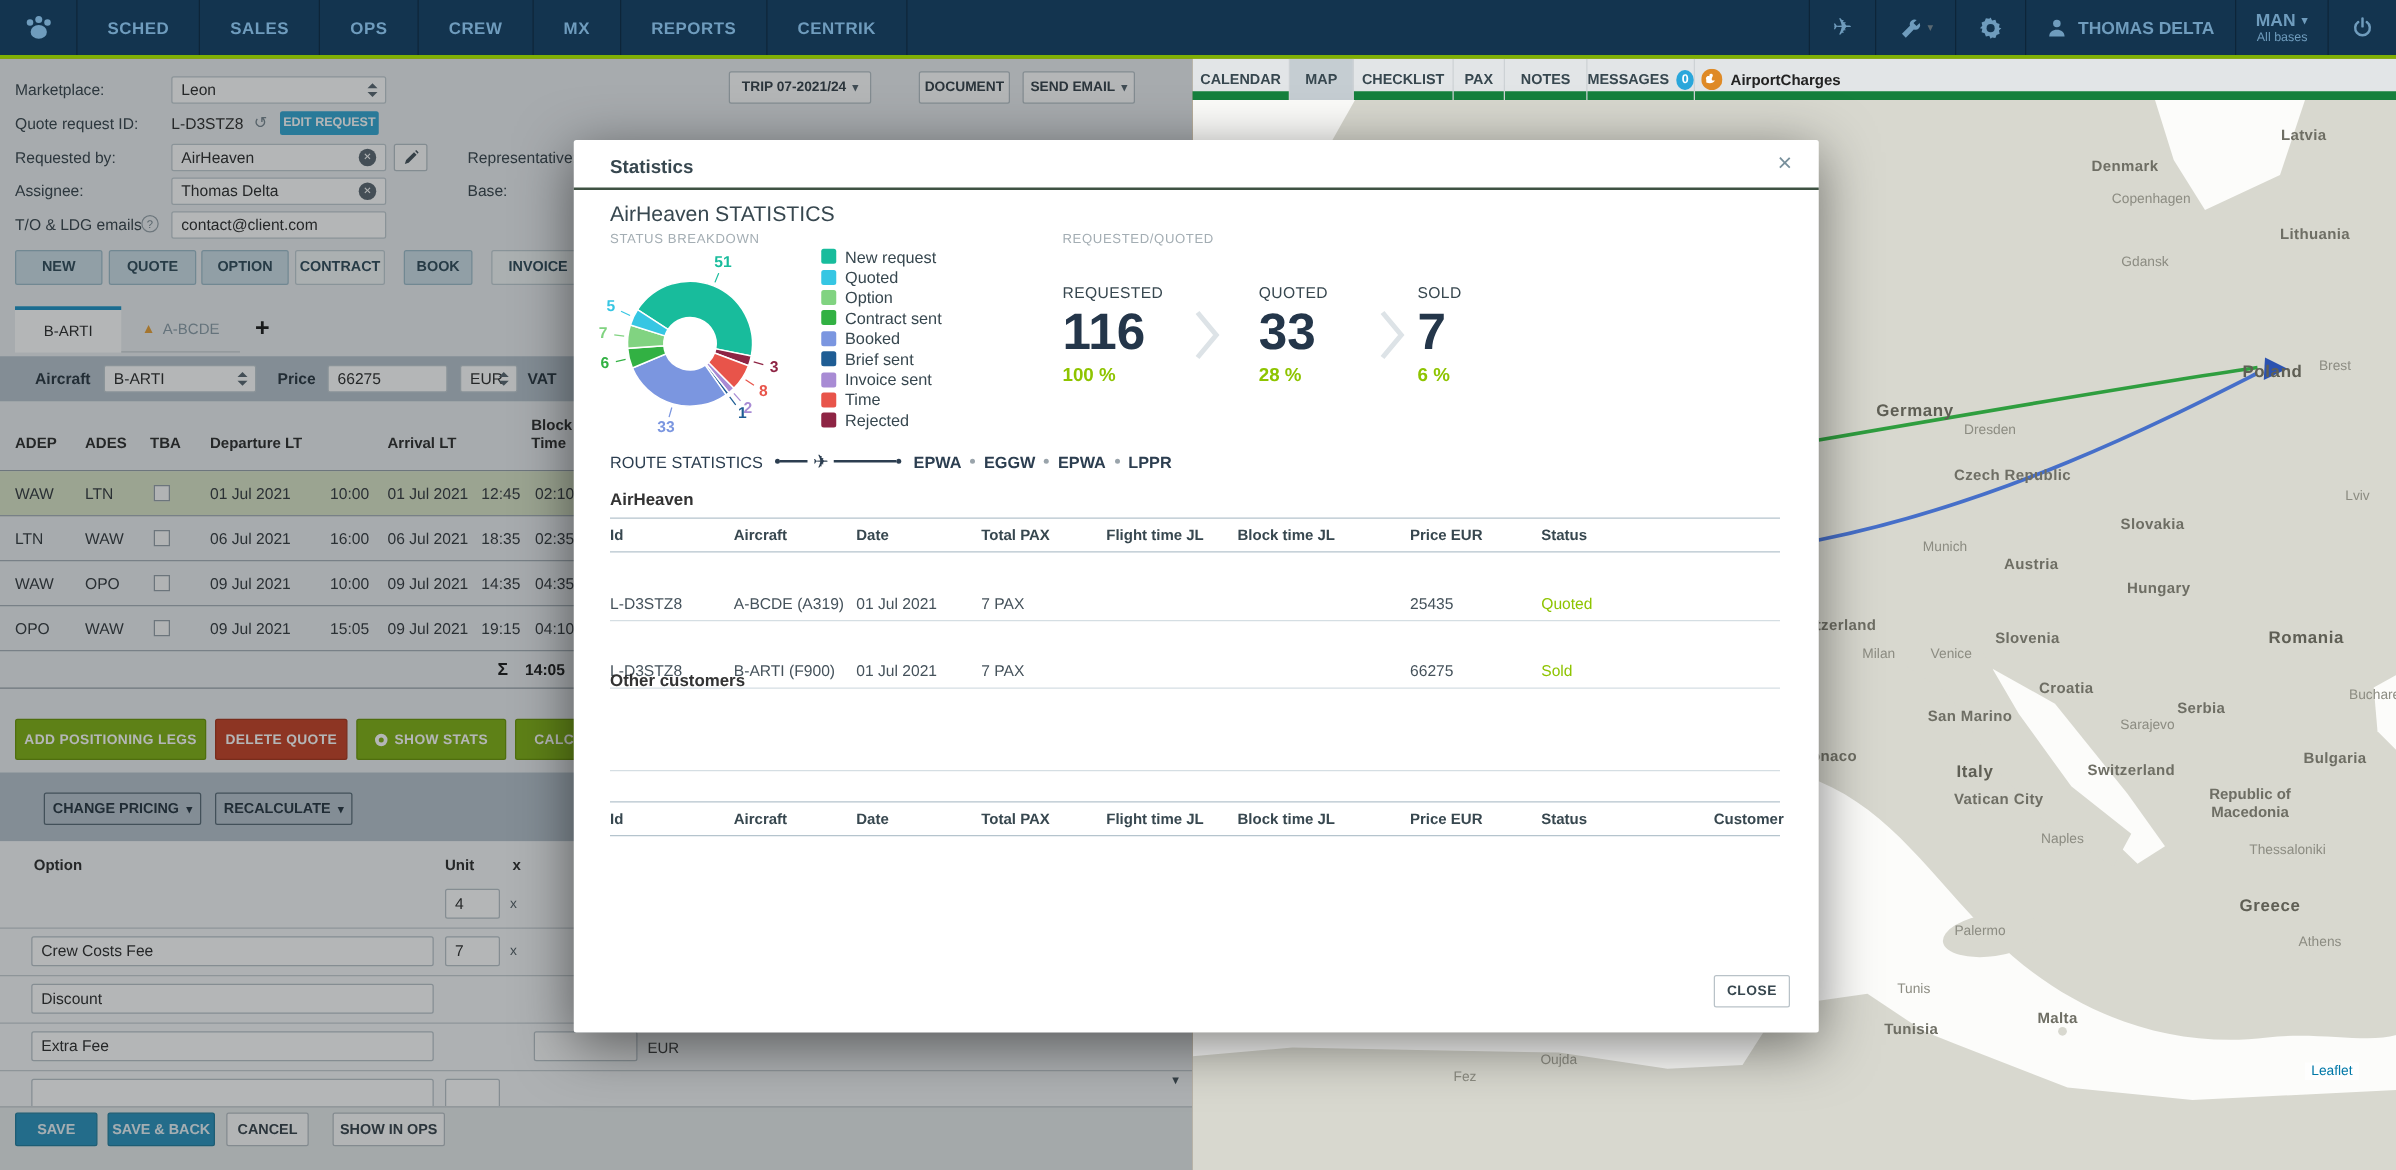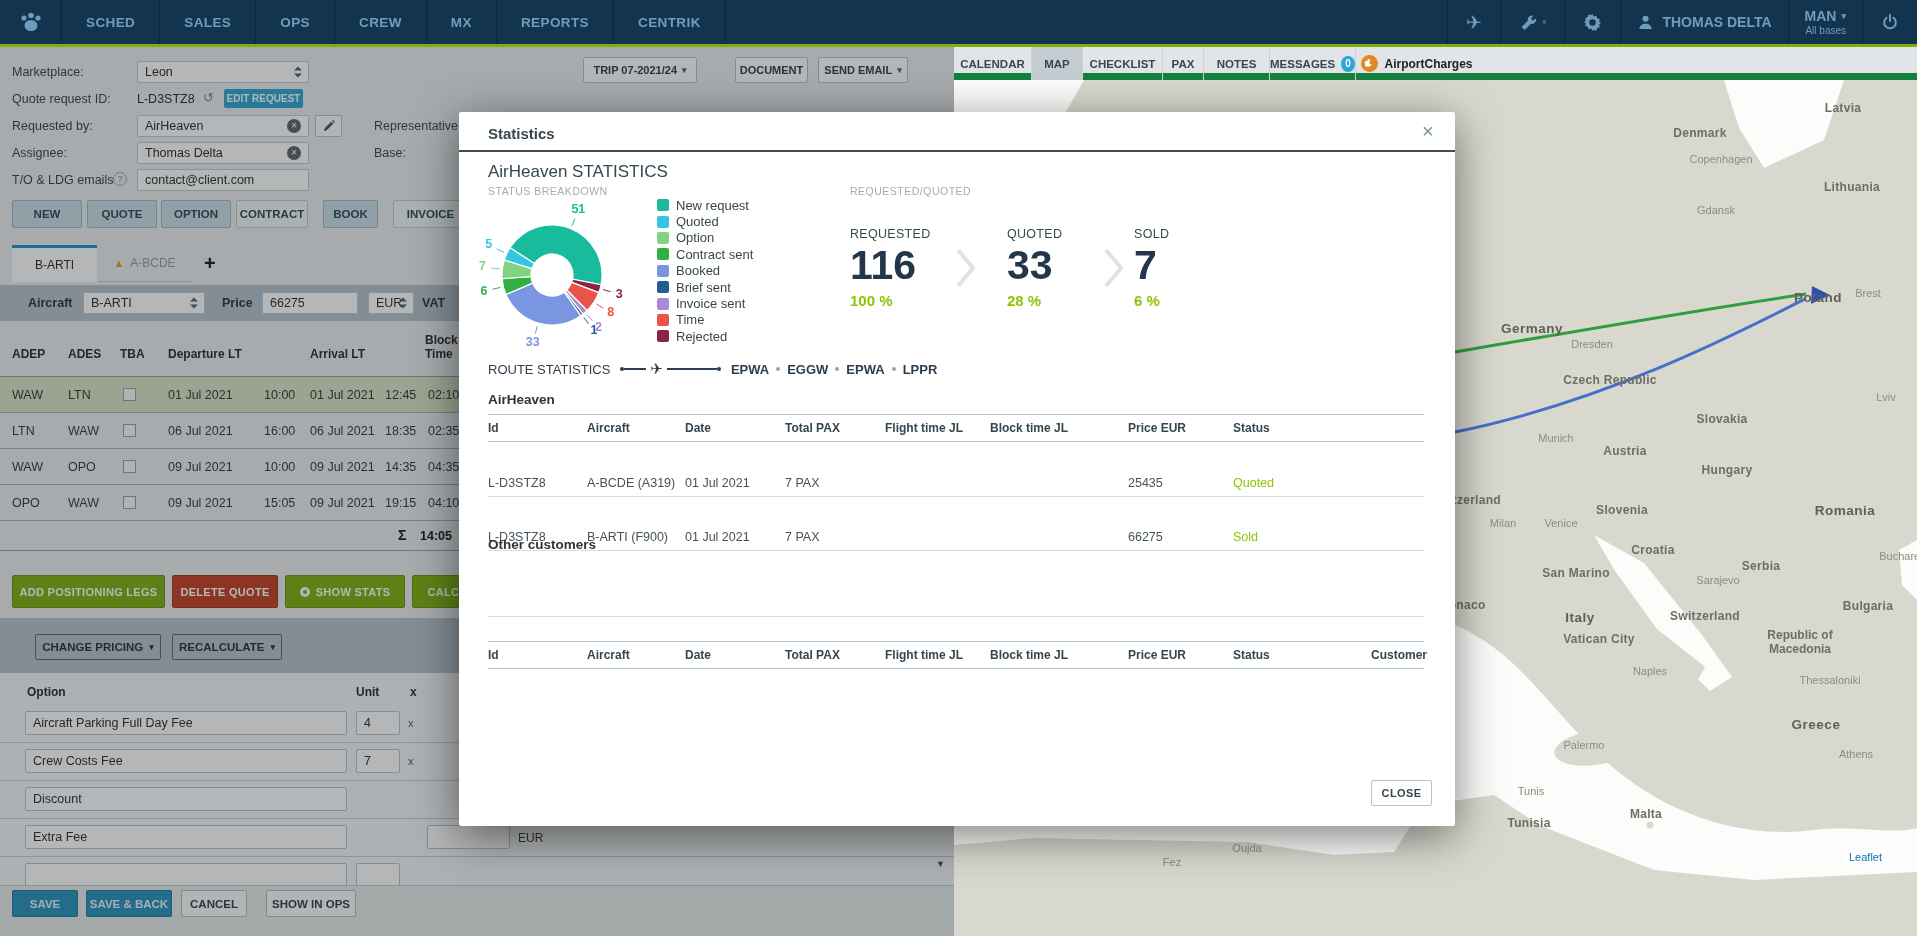--- a/index.html
+++ b/index.html
@@ -301,21 +301,20 @@
         <span>RECALCULATE</span>
         <span class="caret" style="color:#2c3a45">▾</span>
       </div>
 
     <div class="abs" style="left:0;top:626px;width:954px;height:212px;background:#f6f8f9;overflow:hidden">
       <span class="abs" style="left:27px;top:12px;font-size:12px;font-weight:bold;color:#333">Option</span>
       <span class="abs" style="left:356px;top:12px;font-size:12px;font-weight:bold;color:#333">Unit</span>
       <span class="abs" style="left:410px;top:12px;font-size:12px;font-weight:bold;color:#333">x</span>
       <div id="price-rows" class="abs" style="left:0;top:32px;width:954px">
           <div class="abs" style="left: 0px; top: 0px; width: 954px; height: 38px; border-bottom: 1px solid rgb(201, 208, 213);">
-            <div class="pinp" style="left: 25px; top: 6px; width: 322px;">Aircraft Parking Full Day Fee</div>
             <div class="pinp" style="left: 356px; top: 6px; width: 44px;">4</div>
             <span class="abs" style="left: 408px; top: 12px; font-size: 11px; color: rgb(90, 100, 107);">x</span>
           </div>
           <div class="abs" style="left: 0px; top: 38px; width: 954px; height: 38px; border-bottom: 1px solid rgb(201, 208, 213);">
             <div class="pinp" style="left: 25px; top: 6px; width: 322px;">Crew Costs Fee</div>
             <div class="pinp" style="left: 356px; top: 6px; width: 44px;">7</div>
             <span class="abs" style="left: 408px; top: 12px; font-size: 11px; color: rgb(90, 100, 107);">x</span>
           </div>
           <div class="abs" style="left: 0px; top: 76px; width: 954px; height: 38px; border-bottom: 1px solid rgb(201, 208, 213);">
             <div class="pinp" style="left: 25px; top: 6px; width: 322px;">Discount</div>

